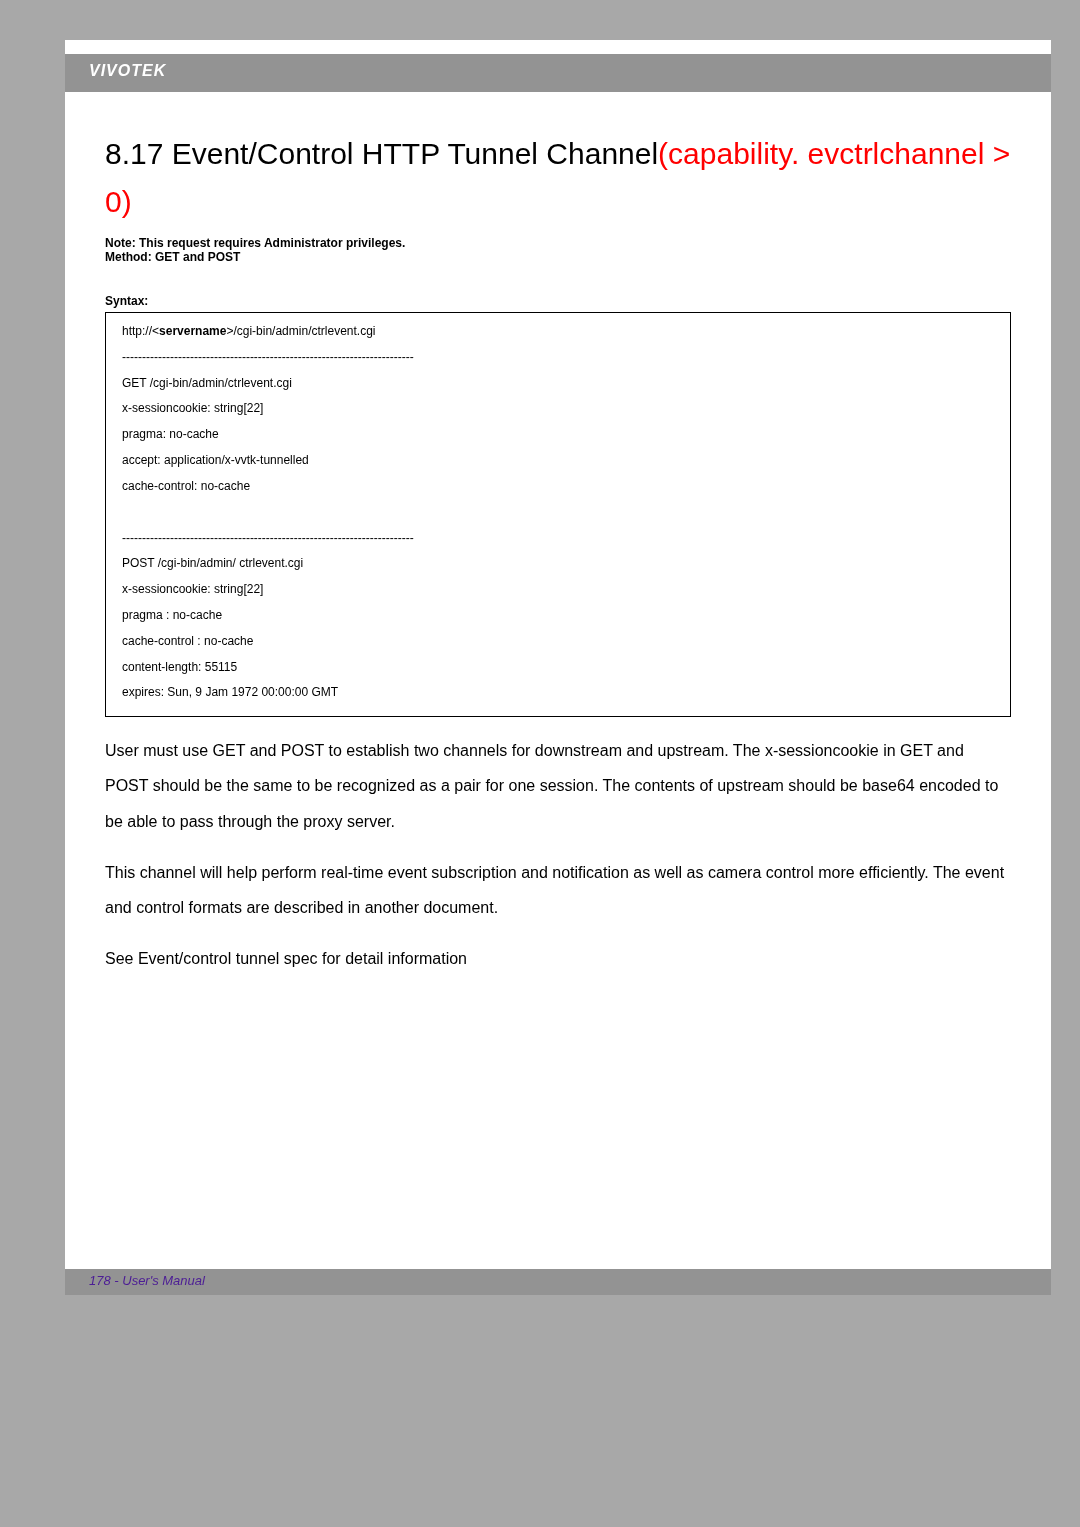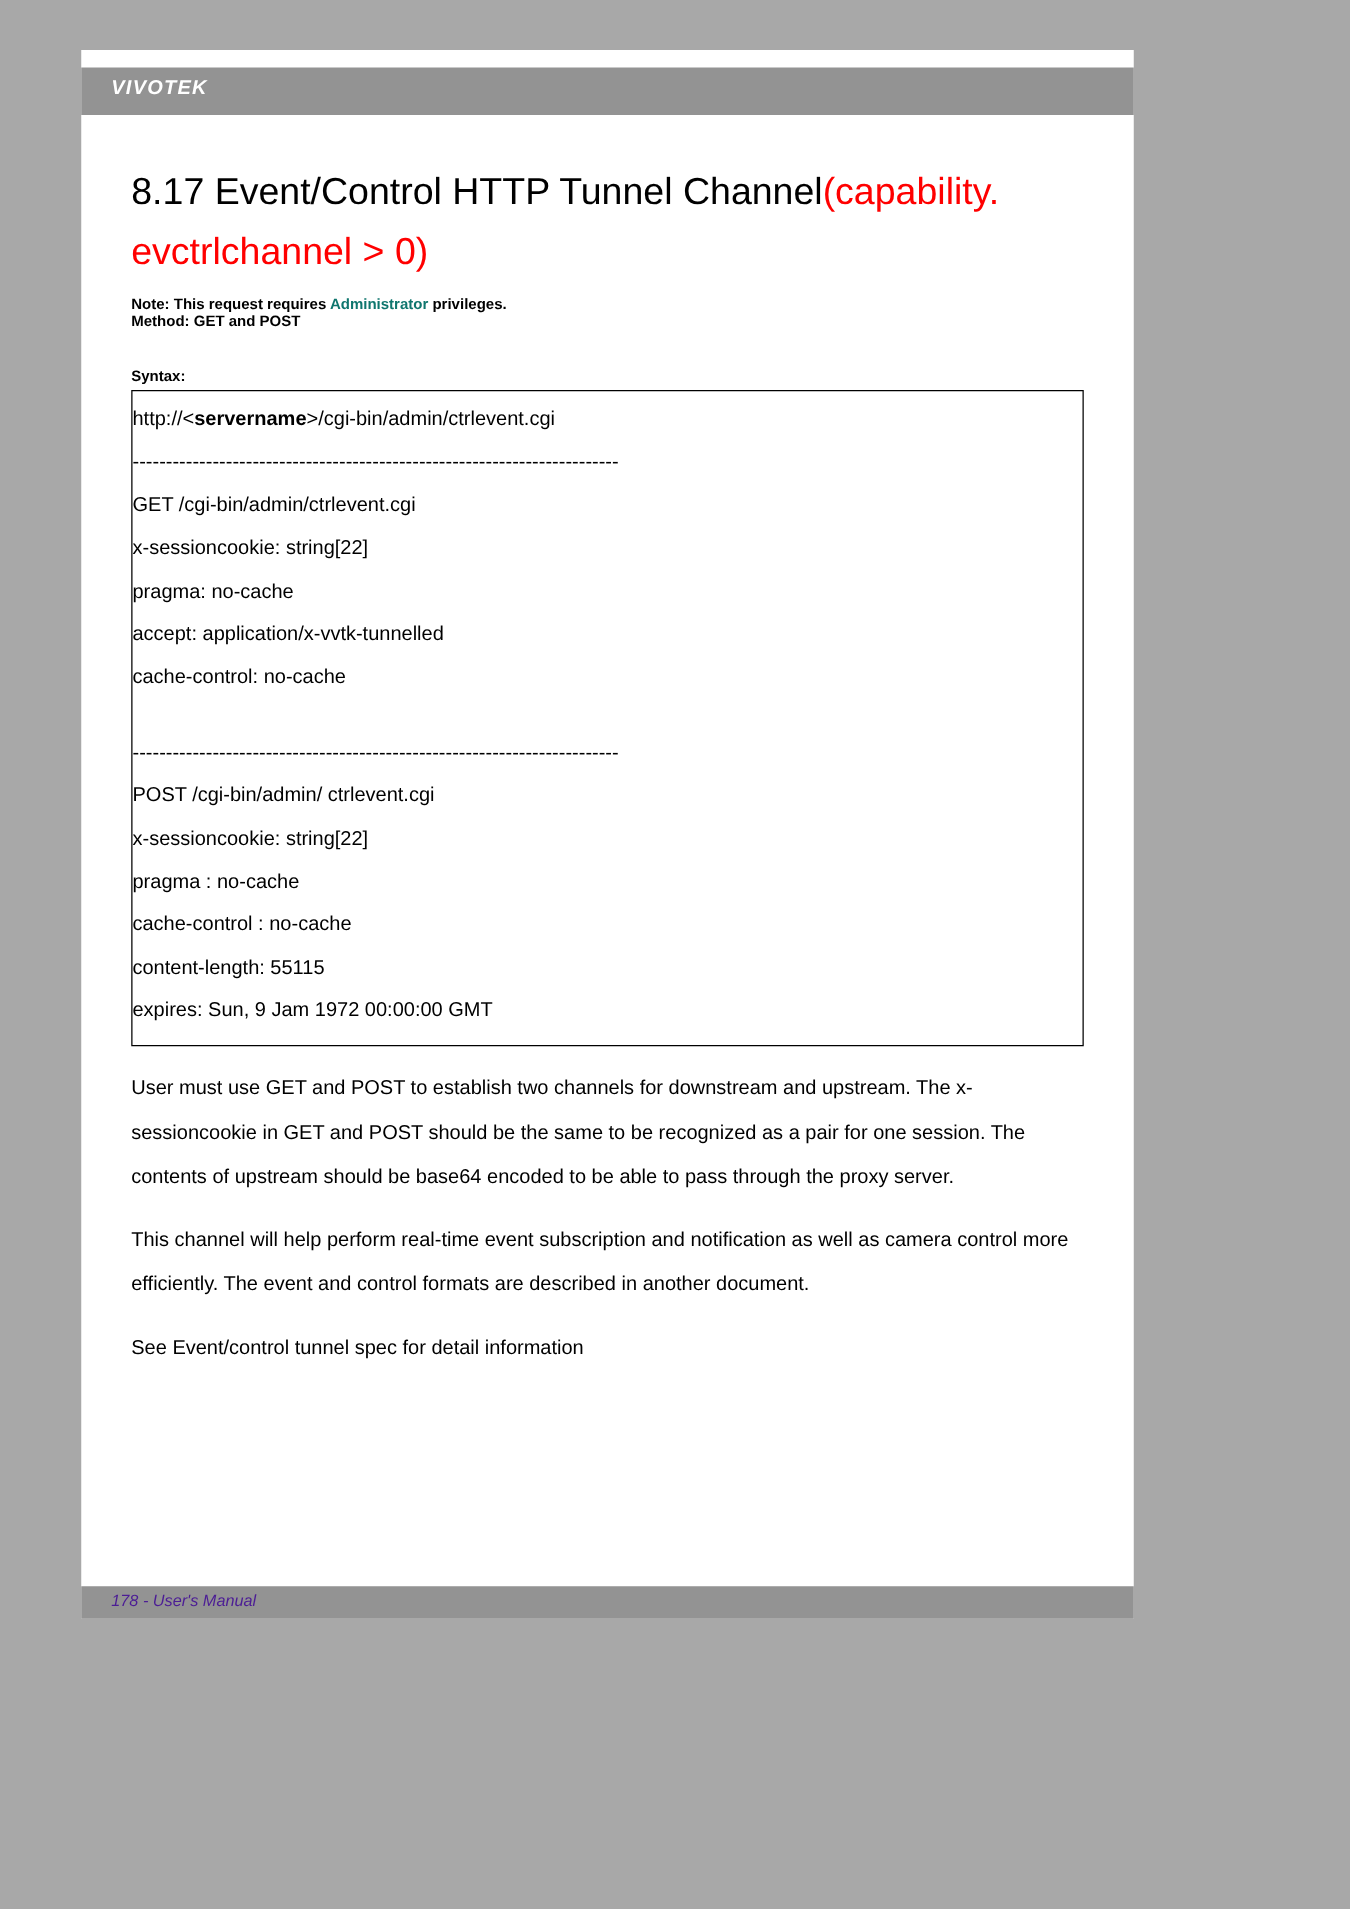--- a/index.html
+++ b/index.html
@@ -7,21 +7,21 @@
     background: #a8a8a8;
     font-family: Arial, Helvetica, sans-serif;
     width: 1080px;
     height: 1527px;
     position: relative;
   }
   .page {
     position: absolute;
     left: 65px;
     top: 40px;
-    width: 842px;
+    width: 986px;
     height: 1255px;
     background: #ffffff;
   }
   .header-band {
     position: absolute;
     left: 0;
     top: 14px;
     width: 100%;
     height: 38px;
     background: #939393;
@@ -49,35 +49,35 @@
     color: #000000;
   }
   .h1 .red {
     color: #ff0000;
   }
   .note-line {
     margin-top: 10px;
     font-size: 12px;
     font-weight: bold;
   }
-  .note-line .red { color: #0f766e; }
+  .note-line .red { color: #000000; }
   .method-line {
     font-size: 12px;
     font-weight: bold;
   }
   .syntax-label {
     margin-top: 30px;
     font-size: 12px;
     font-weight: bold;
   }
   .code-box {
     margin-top: 4px;
     border: 1px solid #000;
-    padding: 6px 8px 10px 0;
-    font-size: 16px;
+    padding: 6px 8px 10px 16px;
+    font-size: 12px;
     line-height: 2.15;
   }
   .code-box .bold { font-weight: bold; }
   .code-box .blank { height: 26px; }
   .after-block {
     margin-top: 16px;
     font-size: 16px;
     line-height: 2.2;
   }
   .after-block p { margin: 0; }

